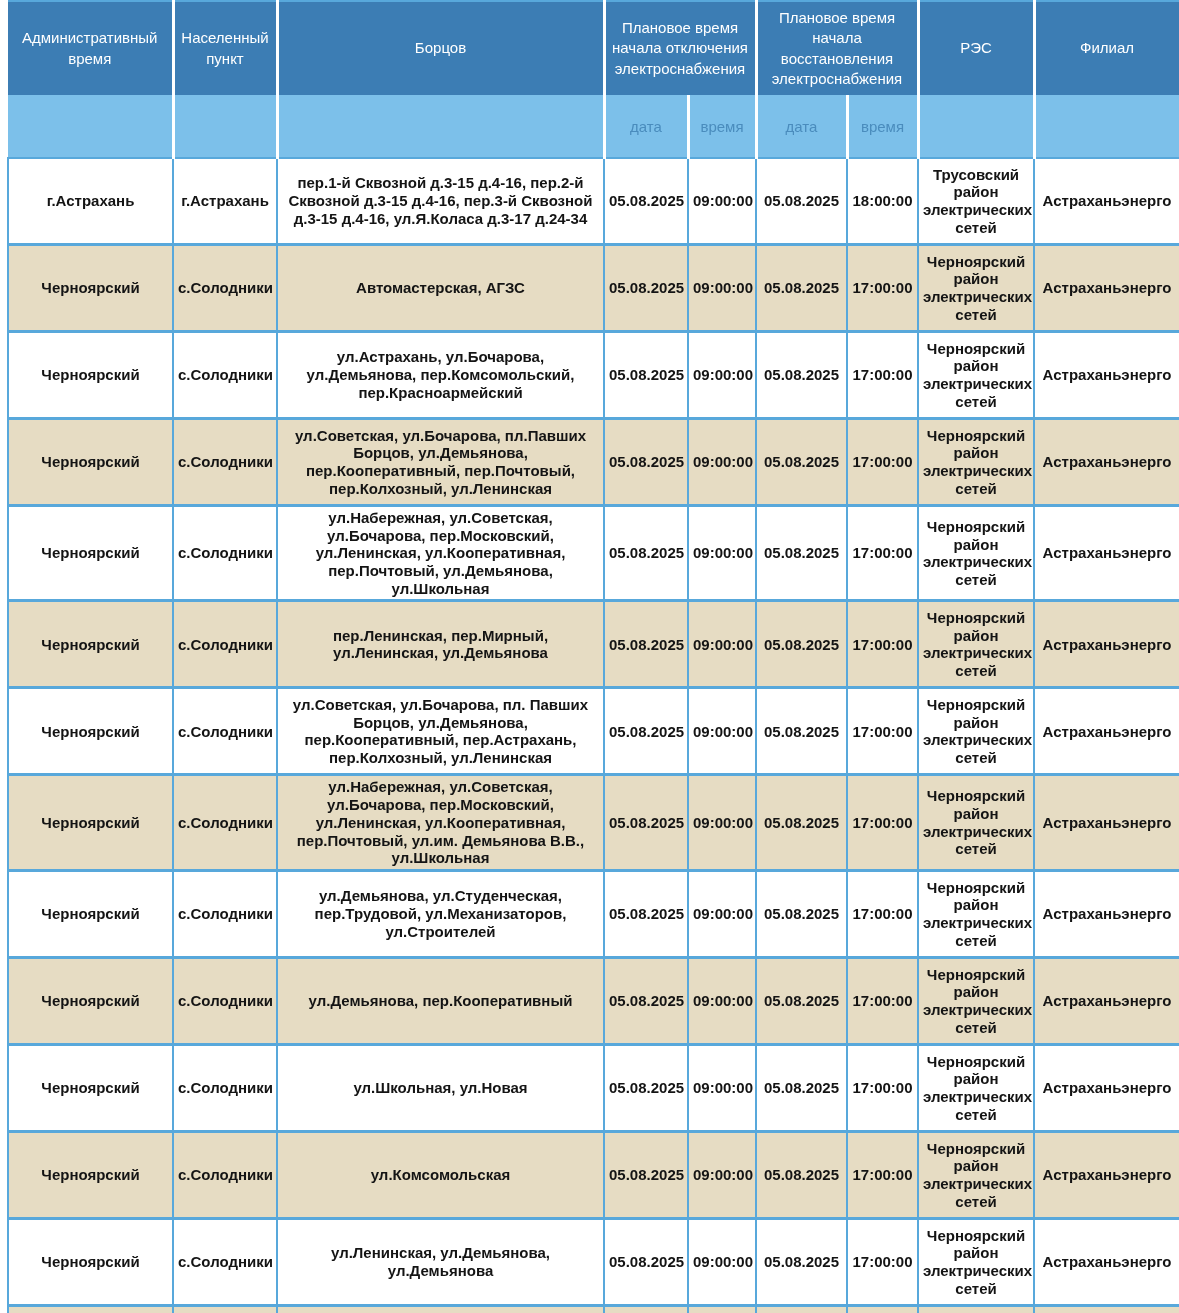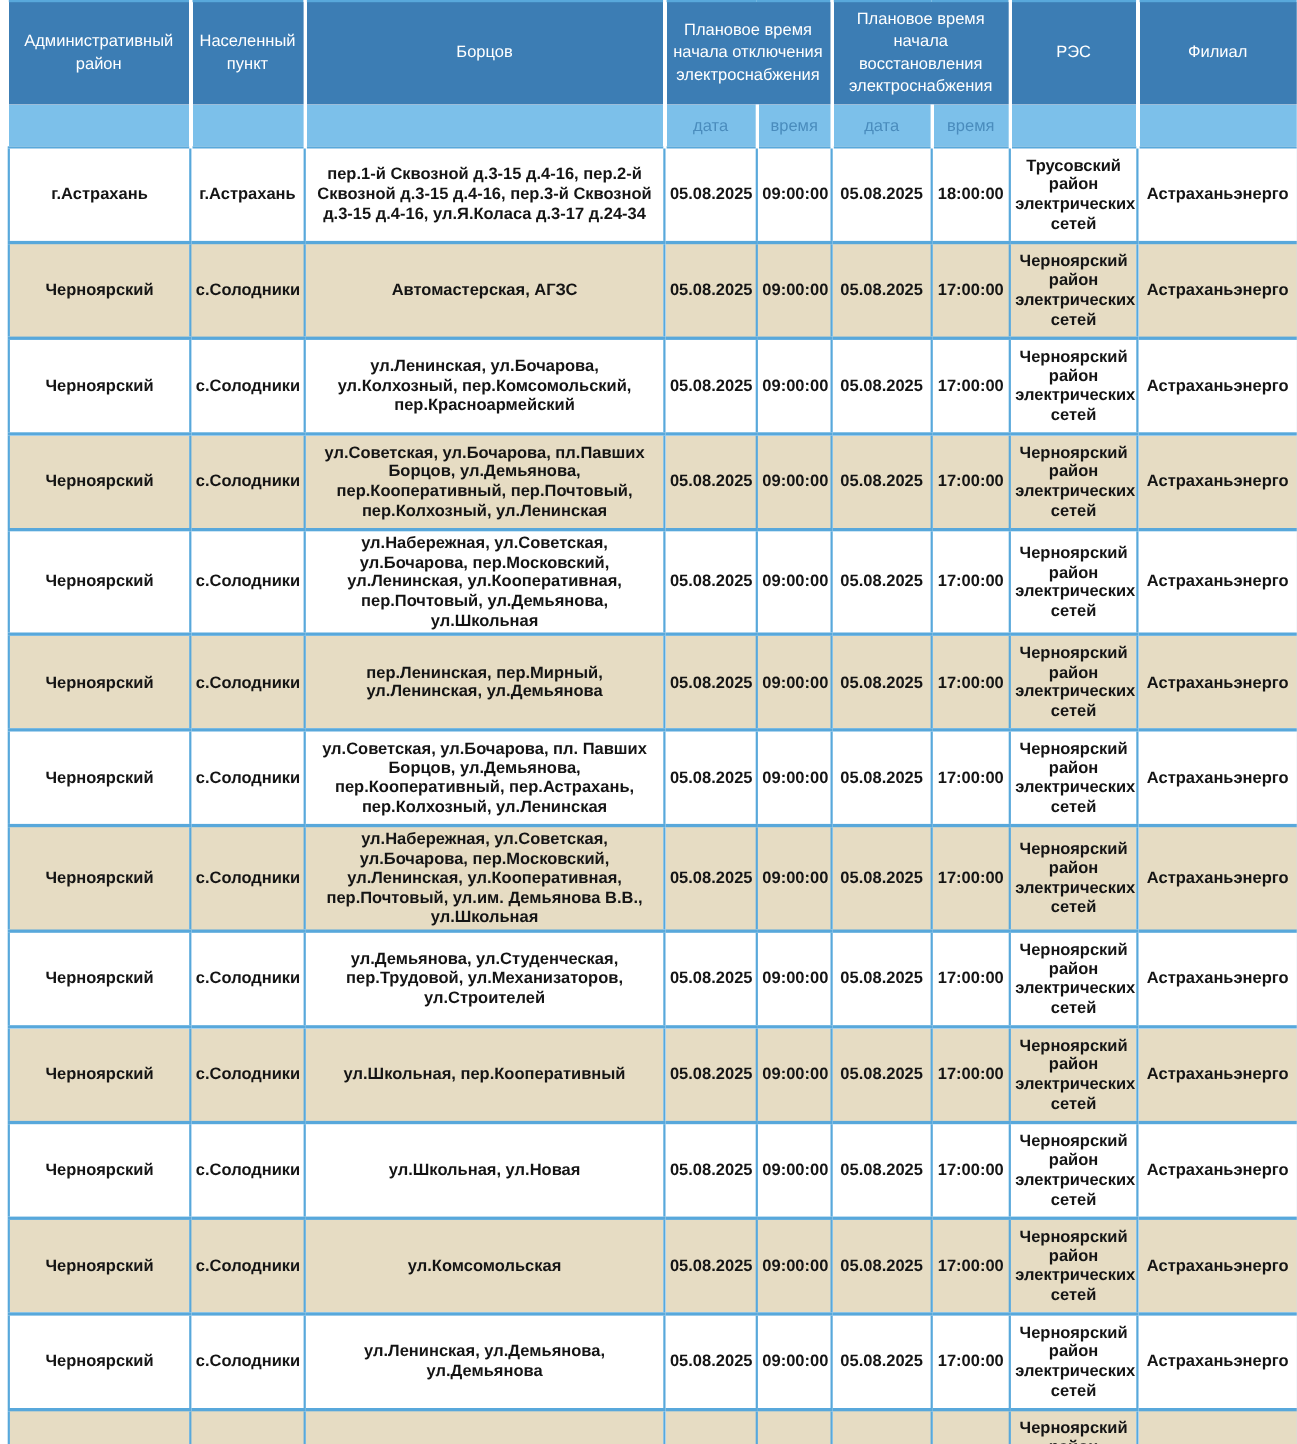--- a/index.html
+++ b/index.html
@@ -45,21 +45,21 @@
     line-height: 1.35;
     padding: 4px 6px;
     border-right: 3px solid var(--separator-white);
   }
   thead tr.head-sub th {
     height: 30px;
     background: var(--subheader-bg);
     color: var(--subheader-text);
     font-size: 15px;
     font-weight: normal;
-    padding: 4px 4px;
+    padding: 16px 4px;
     border-right: 3px solid var(--separator-white);
     border-bottom: 2px solid var(--border-blue);
   }
   thead th:last-child {
     border-right: none;
   }
   tbody td {
     height: 80px;
     background: #ffffff;
     color: var(--body-text);
@@ -89,21 +89,21 @@
       <col style="width:327px">
       <col style="width:84px">
       <col style="width:68px">
       <col style="width:91px">
       <col style="width:71px">
       <col style="width:116px">
       <col style="width:146px">
     </colgroup>
     <thead>
       <tr class="head-main">
-        <th>Административный район</th>
+        <th>Административный время</th>
         <th>Населенный пункт</th>
         <th>Борцов</th>
         <th colspan="2">Плановое время начала отключения электроснабжения</th>
         <th colspan="2">Плановое время начала восстановления электроснабжения</th>
         <th>РЭС</th>
         <th>Филиал</th>
       </tr>
       <tr class="head-sub">
         <th></th>
         <th></th>
@@ -135,21 +135,21 @@
           <td>05.08.2025</td>
           <td>09:00:00</td>
           <td>05.08.2025</td>
           <td>17:00:00</td>
           <td>Черноярский район электрических сетей</td>
           <td>Астраханьэнерго</td>
         </tr>
         <tr>
           <td>Черноярский</td>
           <td>с.Солодники</td>
-          <td class="street">ул.Ленинская, ул.Бочарова, ул.Колхозный, пер.Комсомольский, пер.Красноармейский</td>
+          <td class="street">ул.Астрахань, ул.Бочарова, ул.Демьянова, пер.Комсомольский, пер.Красноармейский</td>
           <td>05.08.2025</td>
           <td>09:00:00</td>
           <td>05.08.2025</td>
           <td>17:00:00</td>
           <td>Черноярский район электрических сетей</td>
           <td>Астраханьэнерго</td>
         </tr>
         <tr class="alt">
           <td>Черноярский</td>
           <td>с.Солодники</td>
@@ -212,21 +212,21 @@
           <td>05.08.2025</td>
           <td>09:00:00</td>
           <td>05.08.2025</td>
           <td>17:00:00</td>
           <td>Черноярский район электрических сетей</td>
           <td>Астраханьэнерго</td>
         </tr>
         <tr class="alt">
           <td>Черноярский</td>
           <td>с.Солодники</td>
-          <td class="street">ул.Школьная, пер.Кооперативный</td>
+          <td class="street">ул.Демьянова, пер.Кооперативный</td>
           <td>05.08.2025</td>
           <td>09:00:00</td>
           <td>05.08.2025</td>
           <td>17:00:00</td>
           <td>Черноярский район электрических сетей</td>
           <td>Астраханьэнерго</td>
         </tr>
         <tr>
           <td>Черноярский</td>
           <td>с.Солодники</td>

